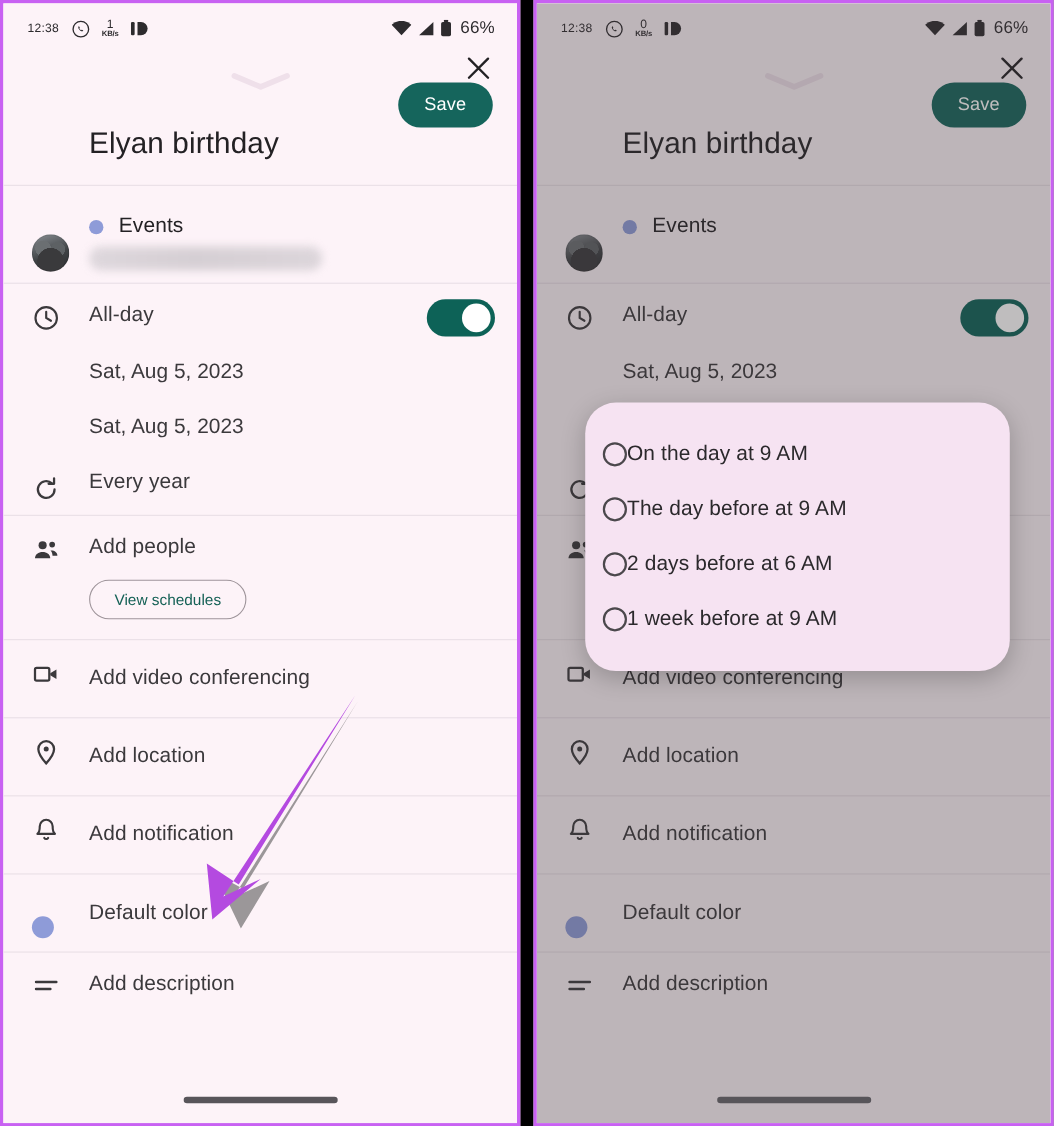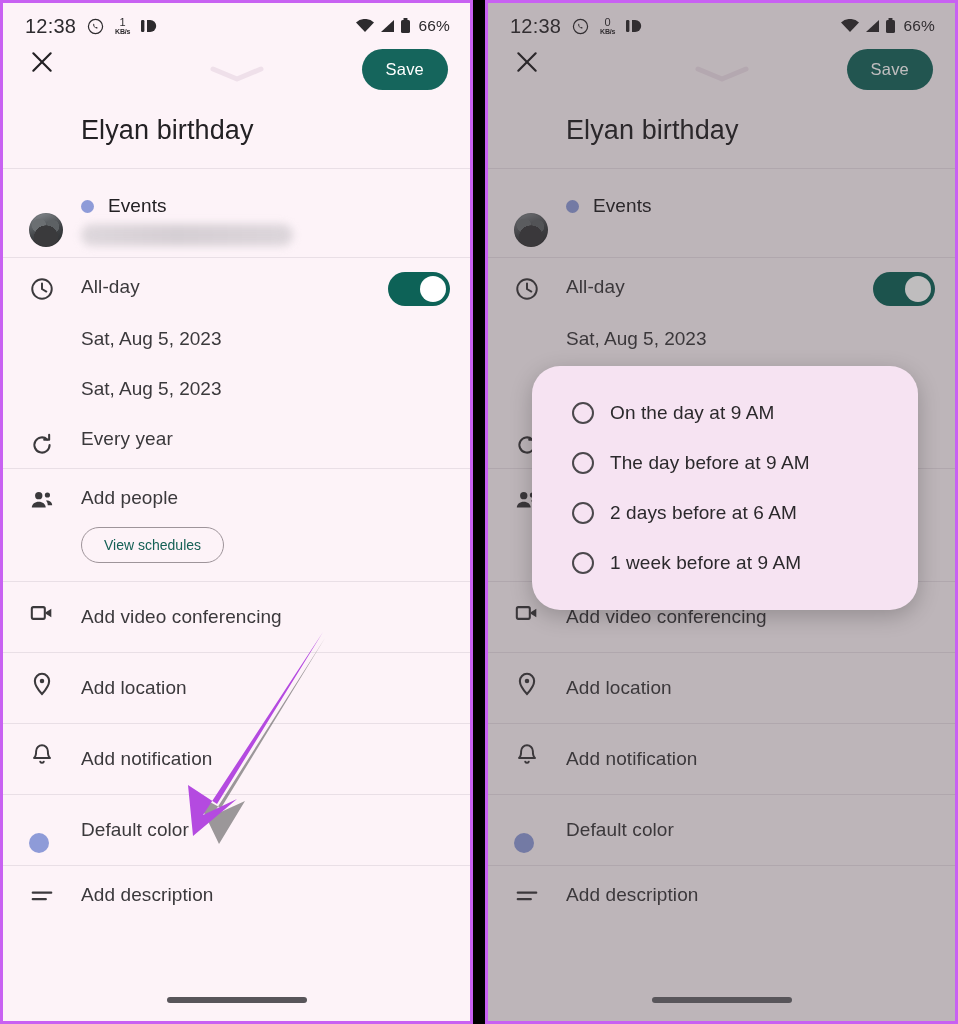--- a/index.html
+++ b/index.html
@@ -31,37 +31,38 @@
 
   
   .statusbar {
     position: relative; height: 46px;
     display: flex; align-items: center;
     padding: 0 20px 0 22px;
     font-size: 15px; color: #2d2b2e; letter-spacing: .2px;
   }
   .sb-left { display: flex; align-items: center; gap: 11px; }
   .sb-right { margin-left: auto; display: flex; align-items: center; gap: 5px; }
-  .sb-time { font-size: 20px; font-weight: 500; text-align: right; }
+  .sb-time { font-size: 11px; font-weight: 500; text-align: right; }
   .sb-pct { font-size: 15.5px; font-weight: 500; margin-left: 2px; }
   .kbs { display: flex; flex-direction: column; align-items: center; line-height: 1; }
   .kbs .n { font-size: 11px; font-weight: 500; }
   .kbs .u { font-size: 7px; font-weight: 700; letter-spacing: -.2px; }
   .ico { display: inline-flex; align-items: center; }
 
   
   .handle {
     position: absolute; top: 62px; left: 50%; transform: translateX(-50%);
     width: 56px; height: 18px; z-index: 5;
   }
 
   
   .topbar {
-    position: relative; height: 64px; display: flex; align-items: flex-start;
+    position: relative; height: 64px; display: flex; align-items: flex-end;
     padding: 0 22px 0 26px;
+    flex-direction: column;
   }
   .close-x { width: 26px; height: 26px; cursor: pointer; }
   .save-btn {
     margin-left: auto;
     background: #15655c; color: #fff;
     border: none; border-radius: 22px;
     padding: 11px 24px; font-size: 16.5px;
     font-family: "Liberation Sans", sans-serif;
     cursor: pointer; letter-spacing: .2px;
   }
@@ -135,21 +136,21 @@
   }
 
   
   .dialog {
     position: absolute; left: 44px; top: 363px;
     width: 386px; border-radius: 28px;
     background: #f6e3f2; z-index: 50;
     padding: 22px 0 22px 0;
     box-shadow: 0 6px 22px rgba(0,0,0,.22);
   }
-  .opt { display: flex; align-items: center; gap: 16px; padding: 14px 40px; cursor: pointer; }
+  .opt { display: flex; align-items: center; padding: 14px 16px; cursor: pointer; }
   .radio {
     width: 22px; height: 22px; min-width: 22px; border-radius: 50%;
     border: 2px solid #4b484c; background: transparent;
   }
   .opt-label { font-size: 19px; color: #2b292c; letter-spacing: .1px; }
 
   
   .arrow-svg { position: absolute; left: 0; top: 0; width: 473px; height: 1024px; z-index: 60; pointer-events: none; }
 
   .icon-svg { width: 26px; height: 26px; }

